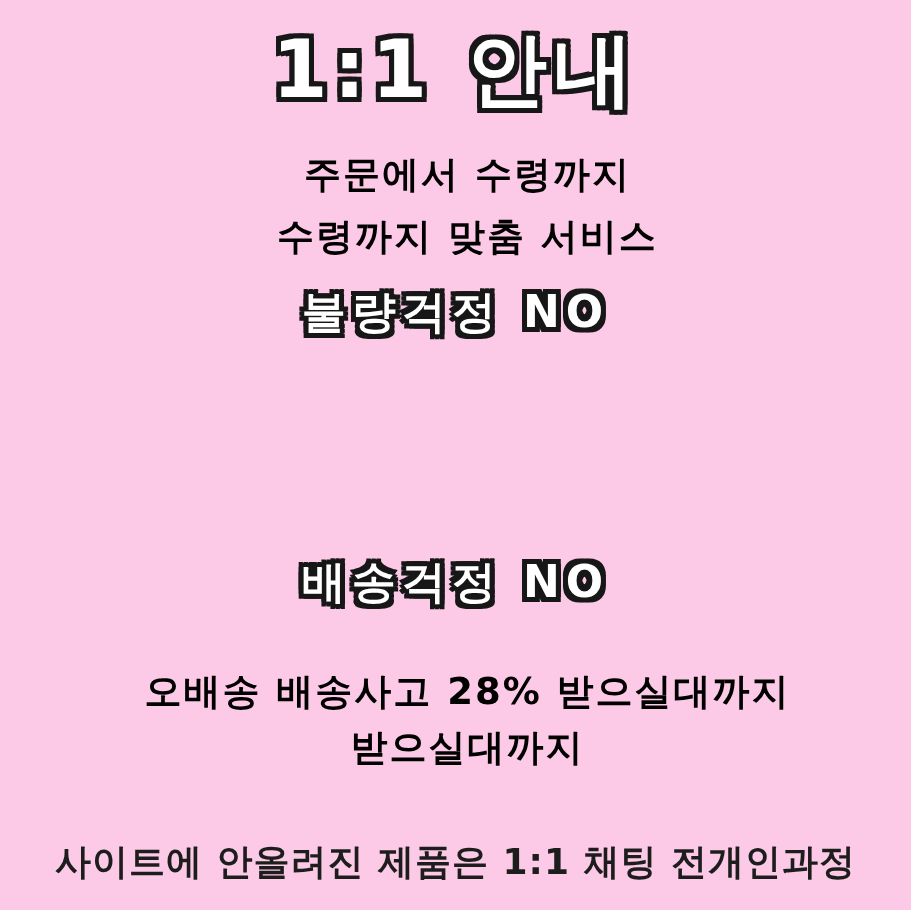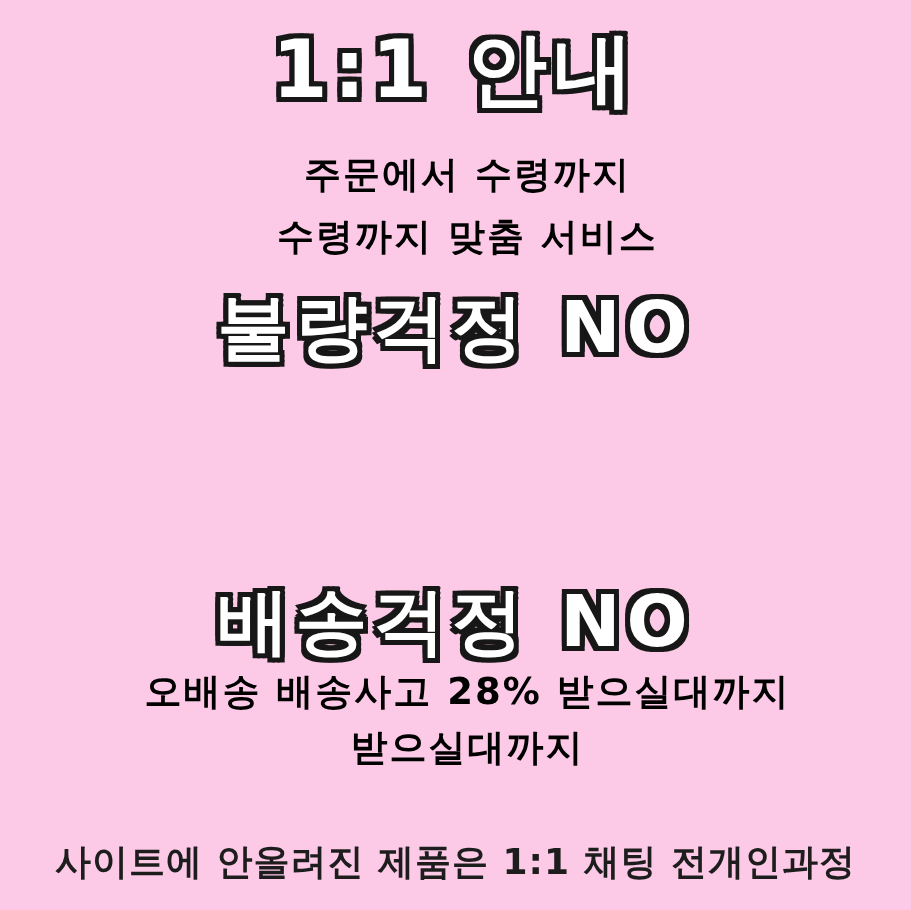--- a/index.html
+++ b/index.html
@@ -35,25 +35,25 @@
       -4px  4px 0 #171717,  4px  4px 0 #171717,
       -3px  0   0 #171717,  3px  0   0 #171717,
        0   -3px 0 #171717,  0   3px 0 #171717;
   }
   .poster-title {
     top: 26px;
     font-size: 80px;
     line-height: 1.1;
   }
   .section-heading {
-    font-size: 72px;
+    font-size: 44px;
     line-height: 1.1;
   }
   .heading-defect  { top: 288px; }
-  .heading-shipping{ top: 582px; }
+  .heading-shipping{ top: 558px; }
   
   .body-text {
     color: #000000;
     font-size: 37px;
     font-weight: 600;
     line-height: 56px;
     letter-spacing: 2px;
     padding-left: 12px;
   }
   .intro-text   { top: 144px; line-height: 62px; }

